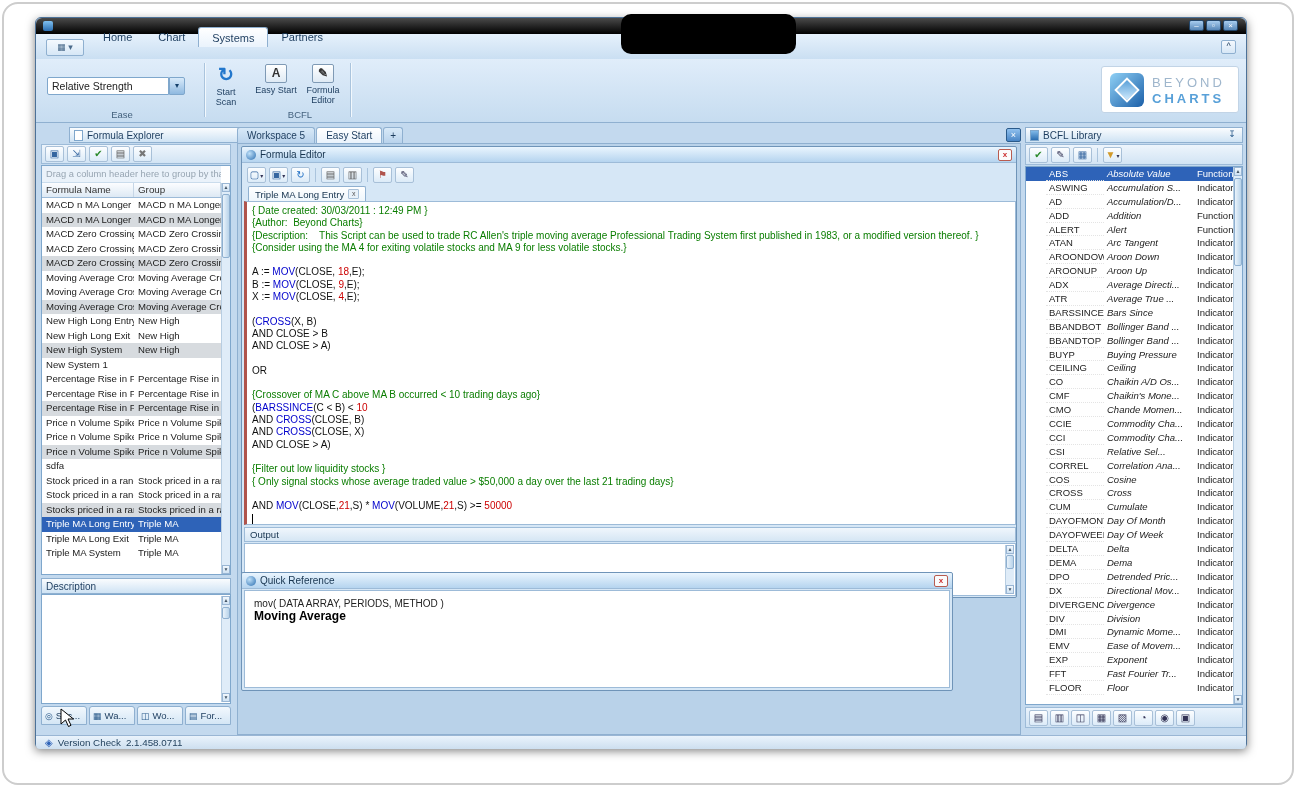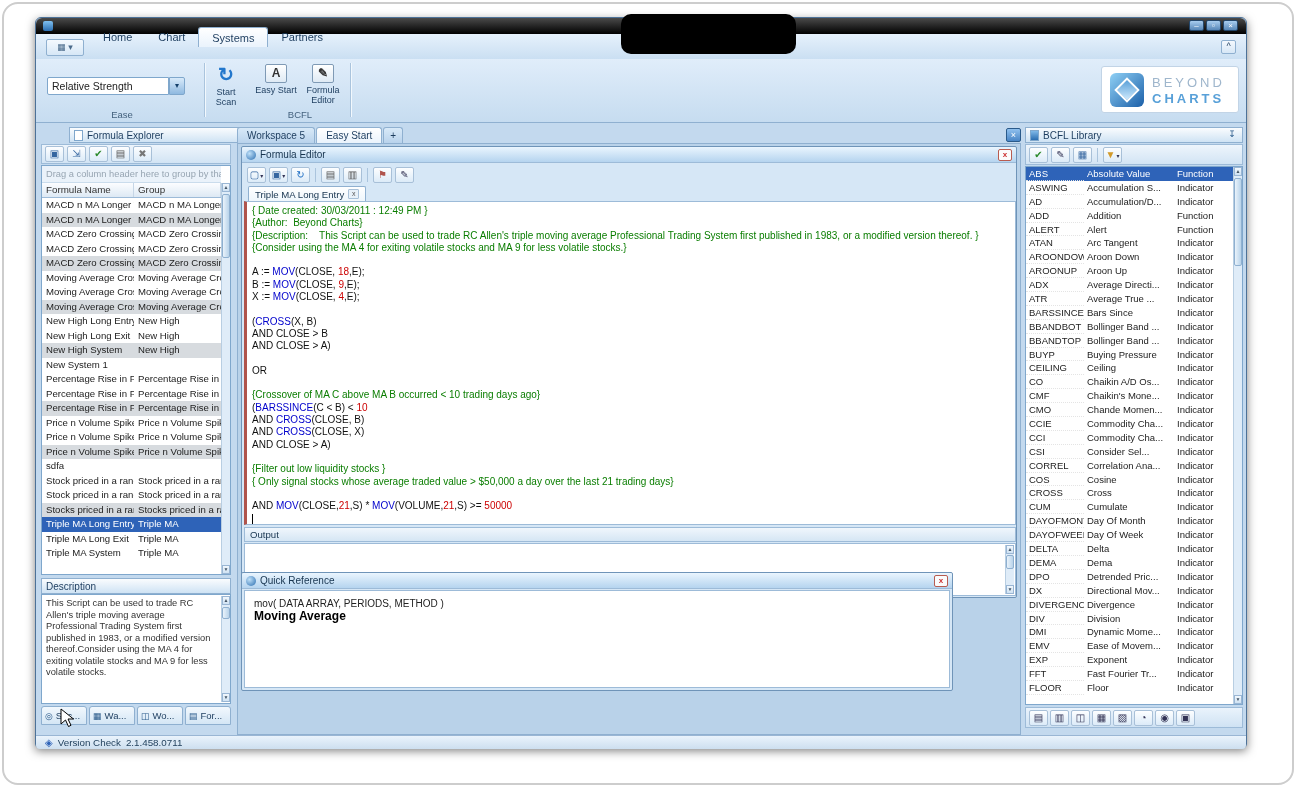--- a/index.html
+++ b/index.html
@@ -122,22 +122,22 @@
   #qr-sig{font-size:10px;color:#222;}
 
   
   #bl-head{left:989px;top:109px;width:218px;}
   #bl-tb{position:absolute;left:989px;top:126px;width:218px;height:21px;background:linear-gradient(#eef5fc,#d2e4f4);border:1px solid #9dbbd8;display:flex;gap:3px;align-items:center;padding:0 3px;}
   #bl-table{position:absolute;left:989px;top:148px;width:218px;height:539px;background:#fff;border:1px solid #7fa7cc;overflow:hidden;}
   #bl-rows{width:208px;}
   .bl-row{display:flex;height:13.9px;font-size:9.5px;line-height:13.5px;color:#222;}
   .bl-row.selected{background:#2e63b8;color:#fff;}
   .bl-cell{white-space:nowrap;overflow:hidden;padding:0 3px;}
-  .bl-name{width:58px;border-bottom:1px dotted #e4e4e4;}
-  .bl-desc{width:90px;}
+  .bl-name{width:58px;border-bottom:1px dotted #e4e4e4;margin-left:20px;}
+  .bl-desc{width:90px;font-style:italic;}
   .bl-type{flex:1;}
   #bl-sb{top:0;bottom:0;}
   #bl-sb .sb-thumb{top:11px;height:88px;}
   #bl-bottom{position:absolute;left:989px;top:689px;width:218px;height:21px;background:linear-gradient(#eaf3fc,#cfe2f3);border:1px solid #9dbbd8;display:flex;gap:2px;align-items:center;padding:0 3px;}
 
   
   #status{position:absolute;left:0;top:717px;width:100%;height:14px;background:linear-gradient(#eaf3fc,#cddfef);border-top:1px solid #9ab6d4;display:flex;align-items:center;gap:5px;padding:0 9px;font-size:9.8px;color:#24435f;border-radius:0 0 4px 4px;}
   #status .sic{color:#2e63b8;font-size:10px;}
 
   #cursor{position:absolute;left:24px;top:690px;z-index:9;}
@@ -321,21 +321,20 @@
         <div class="sb-btn sb-up"></div>
         <div class="sb-thumb"></div>
         <div class="sb-btn sb-dn"></div>
       </div>
     </div>
 
     <div class="phead" id="desc-head">
       <span>Description</span>
     </div>
     <div id="desc-body">
-      <div id="desc-text">This Script can be used to trade RC Allen's triple moving average Professional Trading System first published in 1983, or a modified version thereof.Consider using the MA 4 for exiting volatile stocks and MA 9 for less volatile stocks.</div>
       <div class="vsb" id="desc-sb">
         <div class="sb-btn sb-up"></div>
         <div class="sb-thumb"></div>
         <div class="sb-btn sb-dn"></div>
       </div>
     </div>
 
     <div id="ltabs">
         <div class="ltab">
           <span class="lic">◎</span>
@@ -521,21 +520,21 @@
             <div class="bl-cell bl-desc">Commodity Cha...</div>
             <div class="bl-cell bl-type">Indicator</div>
           </div>
           <div class="bl-row plain">
             <div class="bl-cell bl-name">CCI</div>
             <div class="bl-cell bl-desc">Commodity Cha...</div>
             <div class="bl-cell bl-type">Indicator</div>
           </div>
           <div class="bl-row plain">
             <div class="bl-cell bl-name">CSI</div>
-            <div class="bl-cell bl-desc">Consider Sel...</div>
+            <div class="bl-cell bl-desc">Relative Sel...</div>
             <div class="bl-cell bl-type">Indicator</div>
           </div>
           <div class="bl-row plain">
             <div class="bl-cell bl-name">CORREL</div>
             <div class="bl-cell bl-desc">Correlation Ana...</div>
             <div class="bl-cell bl-type">Indicator</div>
           </div>
           <div class="bl-row plain">
             <div class="bl-cell bl-name">COS</div>
             <div class="bl-cell bl-desc">Cosine</div>

